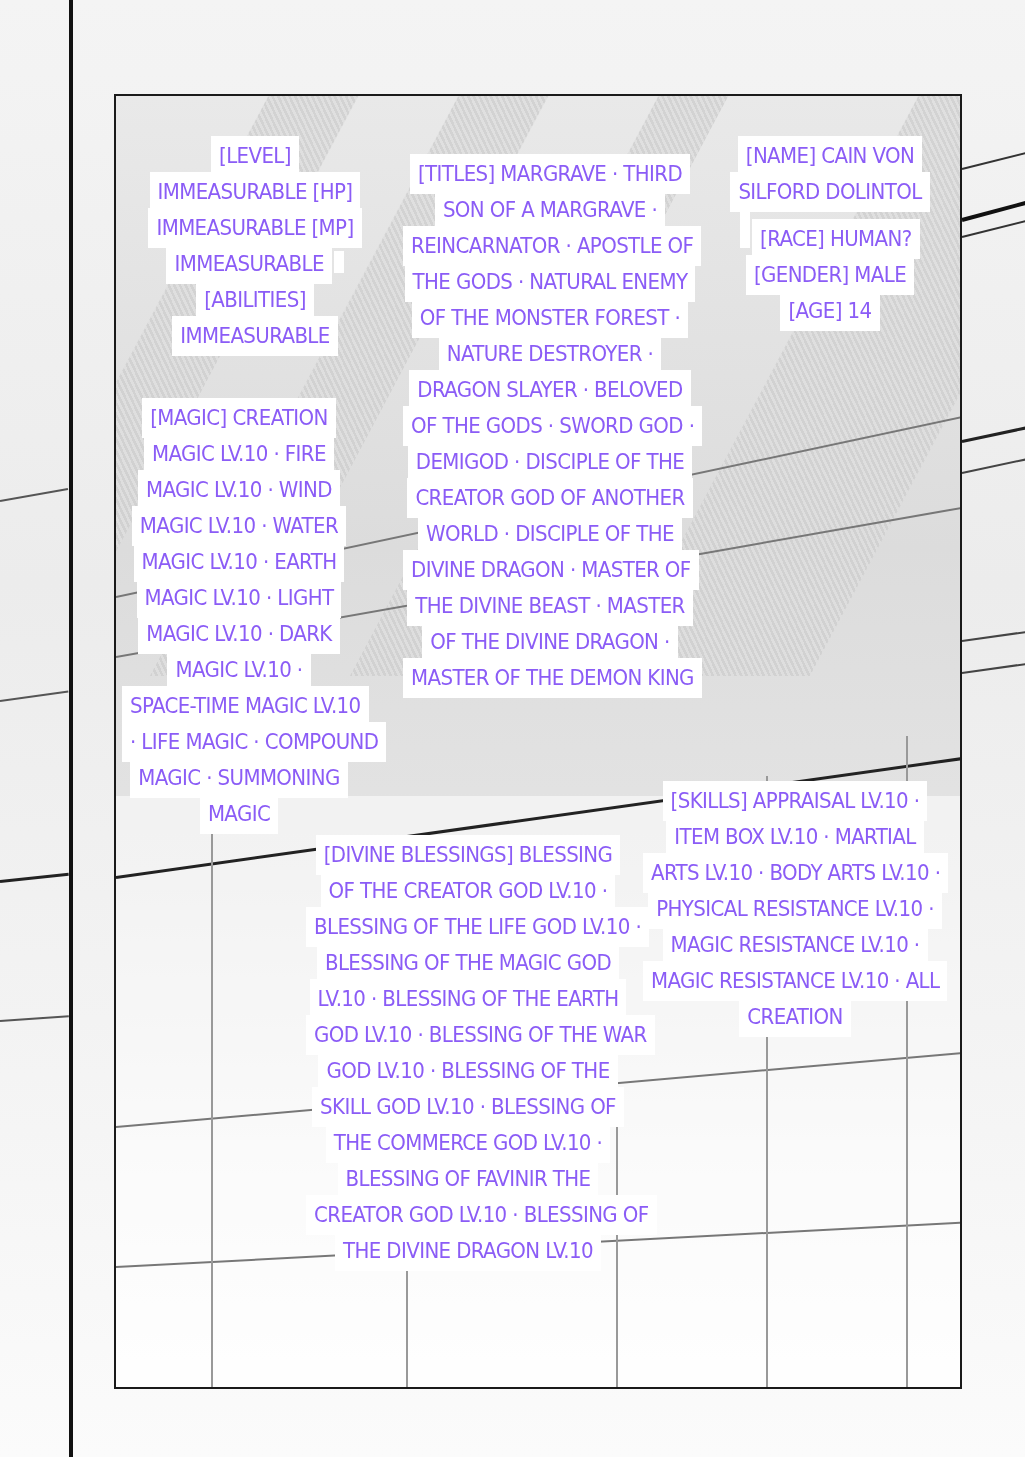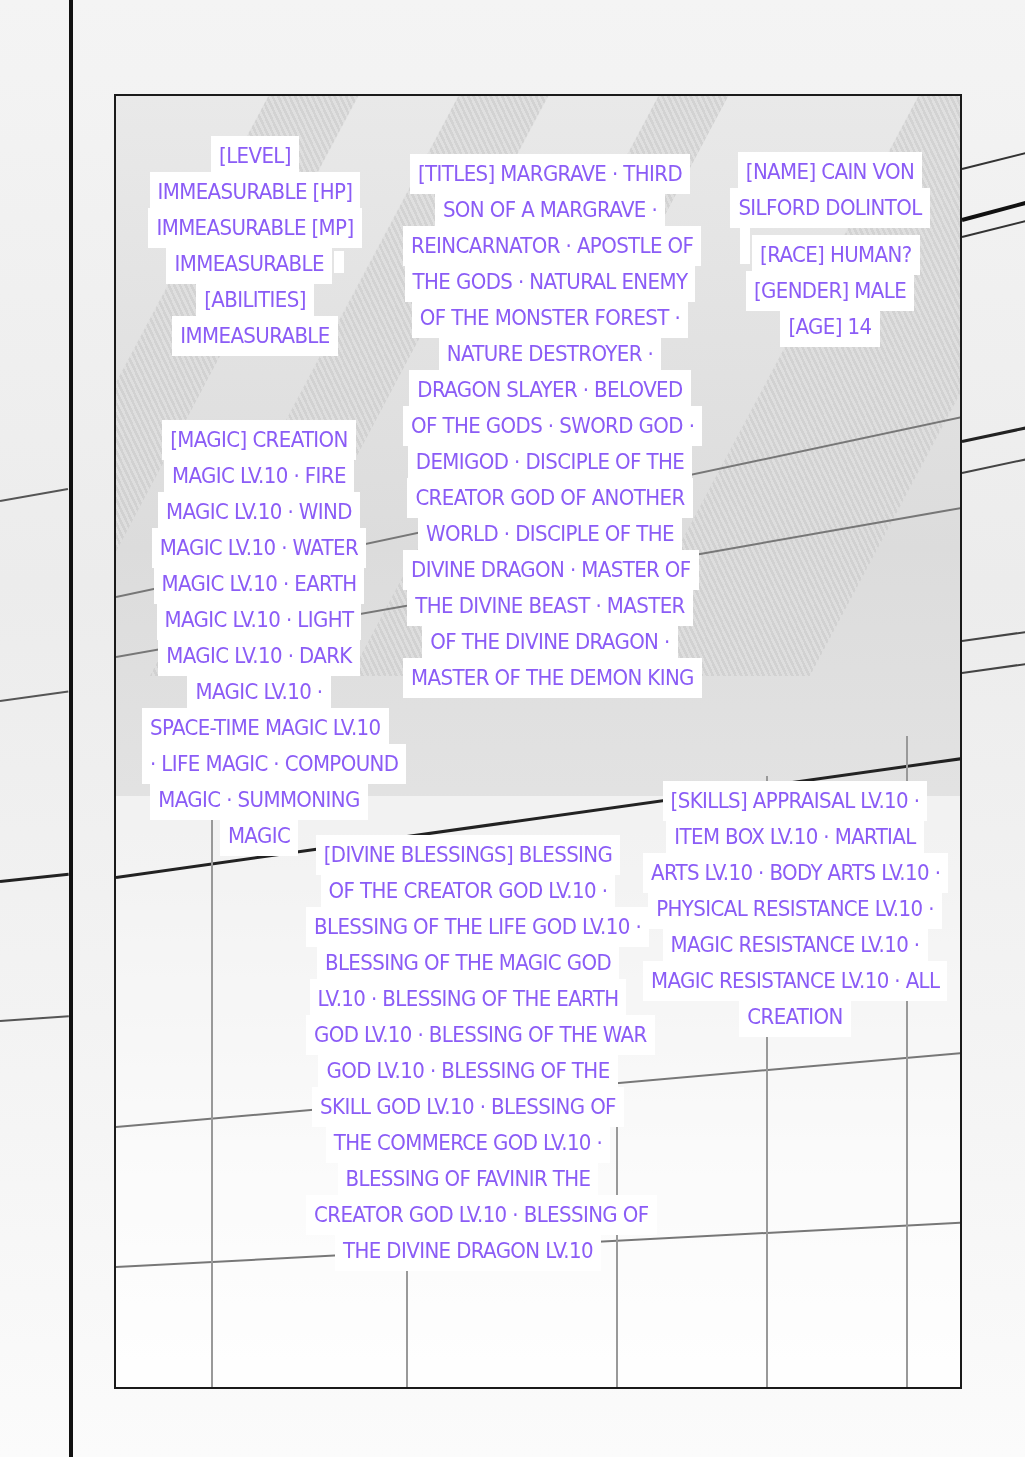--- a/index.html
+++ b/index.html
@@ -69,21 +69,21 @@
 <div class="text-block" style="left:140px;top:138px;width:230px;">
   <span class="line"><span>[LEVEL]</span></span>
   <span class="line"><span>IMMEASURABLE [HP]</span></span>
   <span class="line"><span>IMMEASURABLE [MP]</span></span>
   <span class="line"><span>IMMEASURABLE</span></span>
   <span class="gap"></span>
   <span class="line"><span>[ABILITIES]</span></span>
   <span class="line"><span>IMMEASURABLE</span></span>
 </div>
 
-<div class="text-block" style="left:144px;top:400px;width:230px;margin-top:22px;">
+<div class="text-block" style="left:124px;top:400px;width:230px;">
   <span class="line"><span>[MAGIC] CREATION</span></span>
   <span class="line"><span>MAGIC LV.10 · FIRE</span></span>
   <span class="line"><span>MAGIC LV.10 · WIND</span></span>
   <span class="line"><span>MAGIC LV.10 · WATER</span></span>
   <span class="line"><span>MAGIC LV.10 · EARTH</span></span>
   <span class="line"><span>MAGIC LV.10 · LIGHT</span></span>
   <span class="line"><span>MAGIC LV.10 · DARK</span></span>
   <span class="line"><span>MAGIC LV.10 ·</span></span>
   <span class="line"><span>SPACE-TIME MAGIC LV.10</span></span>
   <span class="line"><span>· LIFE MAGIC · COMPOUND</span></span>
@@ -102,21 +102,21 @@
   <span class="line"><span>OF THE GODS · SWORD GOD ·</span></span>
   <span class="line"><span>DEMIGOD · DISCIPLE OF THE</span></span>
   <span class="line"><span>CREATOR GOD OF ANOTHER</span></span>
   <span class="line"><span>WORLD · DISCIPLE OF THE</span></span>
   <span class="line"><span>DIVINE DRAGON · MASTER OF</span></span>
   <span class="line"><span>THE DIVINE BEAST · MASTER</span></span>
   <span class="line"><span>OF THE DIVINE DRAGON ·</span></span>
   <span class="line"><span>MASTER OF THE DEMON KING</span></span>
 </div>
 
-<div class="text-block" style="left:730px;top:154px;width:200px;">
+<div class="text-block" style="left:730px;top:138px;width:200px;">
   <span class="line"><span>[NAME] CAIN VON</span></span>
   <span class="line"><span>SILFORD DOLINTOL</span></span>
   <span class="gap" style="height:36px;"></span>
   <span class="line"><span>[RACE] HUMAN?</span></span>
   <span class="line"><span>[GENDER] MALE</span></span>
   <span class="line"><span>[AGE] 14</span></span>
 </div>
 
 <div class="text-block" style="left:645px;top:783px;width:300px;">
   <span class="line"><span>[SKILLS] APPRAISAL LV.10 ·</span></span>

